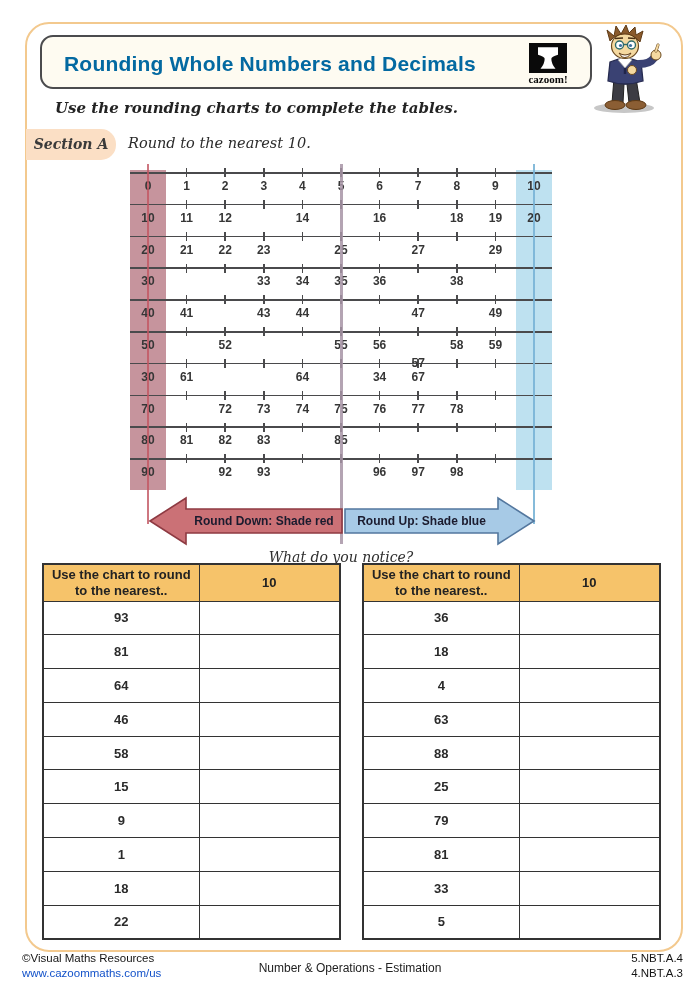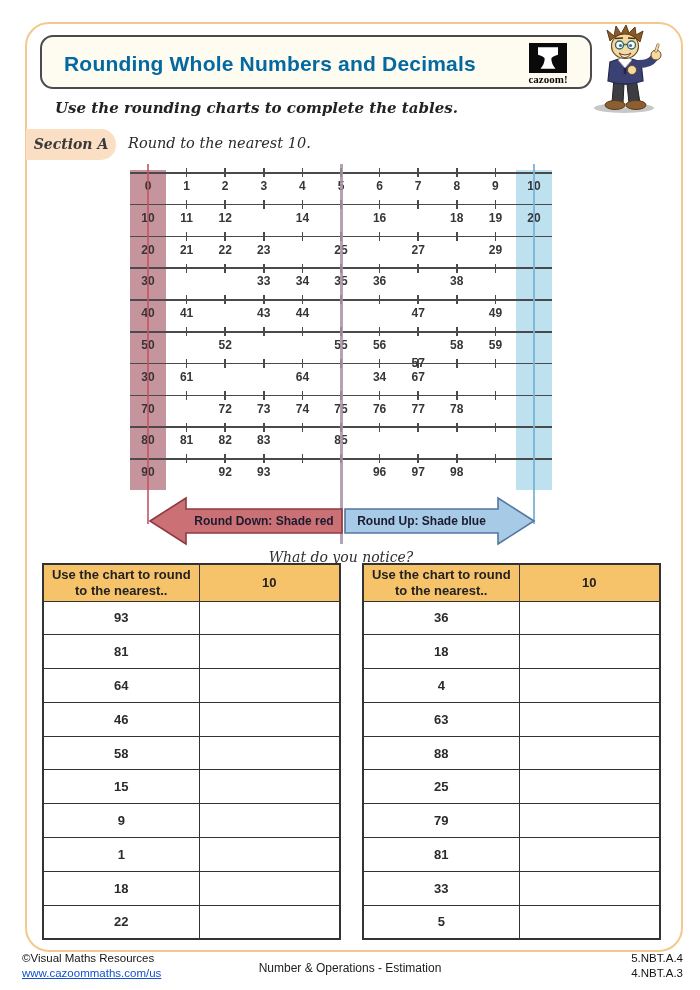--- a/index.html
+++ b/index.html
@@ -57,21 +57,21 @@
   .qtable-wrap.left { left:42px; } .qtable-wrap.right { left:362px; }
   table.qtable { border-collapse:collapse; border:2.5px solid #333; background:#fff; }
   .qtable th { background:var(--hdr,#F6C36A); border:1.6px solid #333; height:37px;
                font-size:13px; font-weight:700; color:#222; line-height:1.2; padding:2px 6px; }
   .qtable th.round-col { font-size:13px; }
   .qtable td { border:1.6px solid #333; height:33.8px; text-align:center;
                font-size:13px; font-weight:700; color:#2b2b2b; }
   .qtable col.c1 { width:156px; } .qtable col.c2 { width:141px; }
 
   .footer-left { position:absolute; left:22px; top:951px; font-size:11.5px; color:#141414; line-height:1.3; }
-  .footer-link { color:#1352C9; text-decoration:underline; cursor:pointer; }
+  .footer-link { color:#1352C9; cursor:pointer; }
   .footer-center { position:absolute; left:0; top:961px; width:700px; text-align:center;
                    font-size:12px; color:#222; }
   .footer-right { position:absolute; right:17px; top:951px; text-align:right; font-size:11.5px;
                   color:#141414; line-height:1.3; }
 </style>
 </head>
 <body>
 
 <div class="page">
 

